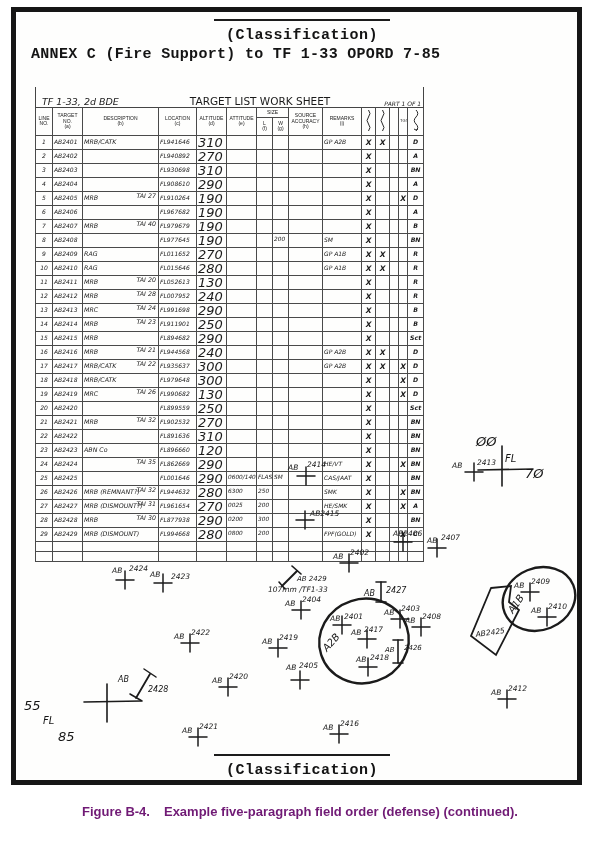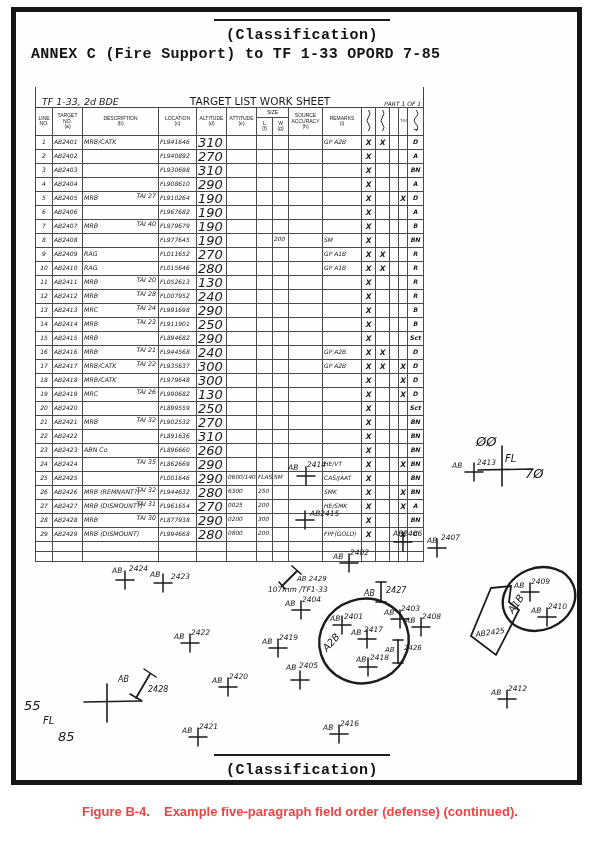--- a/index.html
+++ b/index.html
@@ -50,21 +50,21 @@
   td.col-desc .tai{position:absolute;right:2px;top:1px;}
   td.col-c1,td.col-c2,td.col-c3,td.col-c4{text-align:center;font-size:7.5px;font-weight:bold;}
   td.col-c5{text-align:center;font-size:6.2px;font-weight:bold;}
 
   
   svg.map{position:absolute;left:0;top:0;pointer-events:none;}
   svg.map text{font-family:"DejaVu Sans",sans-serif;font-style:italic;fill:#161616;}
   svg.map line,svg.map ellipse,svg.map polygon{stroke:#1b1b1b;fill:none;stroke-linecap:round;}
 
   .caption{position:absolute;left:0;top:804px;width:600px;text-align:center;
-    font-family:"Liberation Sans",sans-serif;font-weight:bold;font-size:13px;color:#ef4444;}
+    font-family:"Liberation Sans",sans-serif;font-weight:bold;font-size:13px;color:#701a75;}
   .caption .gap{display:inline-block;width:14px;}
 </style>
 </head>
 <body>
 
 <div class="frame"></div>
 
 <div class="classif top typed">
   <span>(Classification)</span>
 </div>
@@ -507,21 +507,21 @@
         <td class="col-c2"></td>
         <td class="col-c3"></td>
         <td class="col-c4"></td>
         <td class="col-c5">BN</td>
       </tr>
       <tr>
         <td class="col-n">23</td>
         <td class="col-tgt">AB2423</td>
         <td class="col-desc"><span>ABN Co</span><span class="tai"></span></td>
         <td class="col-loc">FL896660</td>
-        <td class="col-alt">260</td>
+        <td class="col-alt">120</td>
         <td class="col-att"></td>
         <td class="col-l"></td>
         <td class="col-w"></td>
         <td class="col-src"></td>
         <td class="col-rem"></td>
         <td class="col-c1">X</td>
         <td class="col-c2"></td>
         <td class="col-c3"></td>
         <td class="col-c4"></td>
         <td class="col-c5">BN</td>

